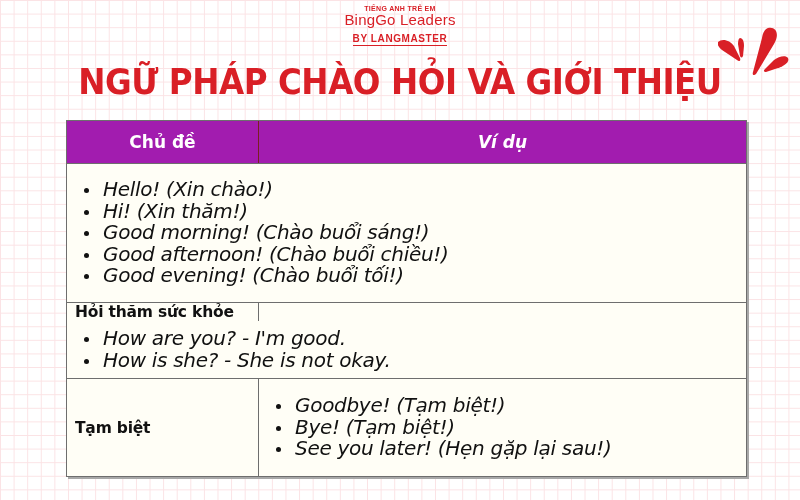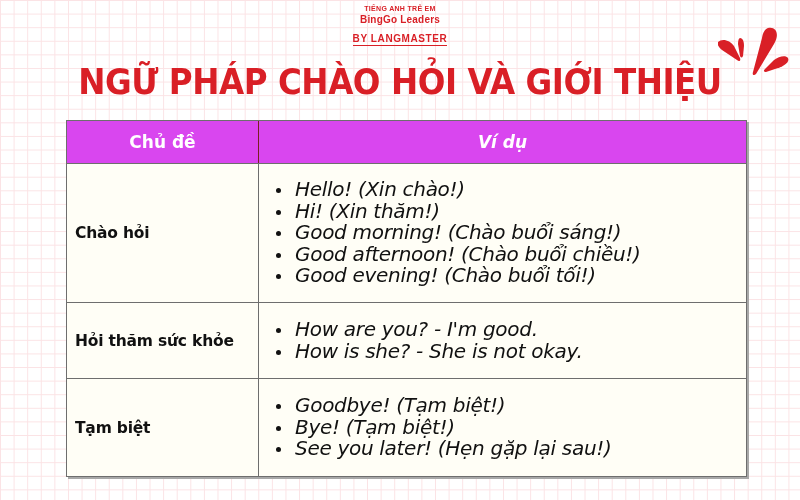--- a/index.html
+++ b/index.html
@@ -11,21 +11,21 @@
         linear-gradient(to right, #fbe3e5 1px, transparent 1px),
         linear-gradient(to bottom, #fbe3e5 1px, transparent 1px);
       background-size: 13.6px 13.6px;
       font-family: "DejaVu Sans", sans-serif;
     }
     .logo {
       position: absolute; left: 340px; top: 4px; width: 120px;
       text-align: center; color: #d91f26;
     }
     .logo .l1 { font-family: "Liberation Sans", sans-serif; font-weight: 700; font-size: 7px; letter-spacing: 0.3px; line-height: 9px; }
-    .logo .l2 { font-family: "Liberation Sans", sans-serif; font-weight: 700; font-size: 10px; line-height: 14px; letter-spacing: 0.2px; }
+    .logo .l2 { font-family: "Liberation Sans", sans-serif; font-weight: 400; font-size: 15px; line-height: 14px; letter-spacing: 0.2px; }
     .logo .l3 {
       font-family: "Liberation Sans", sans-serif; font-weight: 700; font-size: 10px; letter-spacing: 0.6px;
       line-height: 9px; margin: 6px auto 0; display: inline-block;
       border-bottom: 1.5px solid #d91f26; padding-bottom: 2px;
     }
     .splash { position: absolute; left: 718px; top: 26px; width: 72px; height: 52px; }
     .title {
       position: absolute; left: 0; top: 58px; width: 800px; text-align: center;
       color: #d91f26; font-family: "DejaVu Sans", sans-serif; font-weight: 700;
       font-size: 35px; letter-spacing: -0.5px; line-height: 48px;
@@ -34,28 +34,28 @@
     .table {
       position: absolute; left: 66px; top: 120px; width: 681px; height: 357px;
       border: 1px solid #6e6e6e;
       box-shadow: 2px 2px 0 #a8a8a8;
       background: #fffef6;
     }
     .row { display: flex; border-bottom: 1px solid #6e6e6e; }
     .row:last-child { border-bottom: none; }
     .cell-a { width: 192px; border-right: 1px solid #6e6e6e; display: flex; align-items: center; }
     .cell-b { flex: 1; display: flex; align-items: center; font-style: italic; }
-    .head { background: #d946ef; height: 43px; }
+    .head { background: #a21caf; height: 43px; }
     .head .cell-a, .head .cell-b {
       color: #ffffff; font-weight: 700; font-size: 17px; justify-content: center;
       font-family: "DejaVu Sans", sans-serif;
     }
     .head .cell-a { border-right-color: #7a1f1f; }
     .r1 { height: 139px; }
-    .r2 { height: 76px; }
+    .r2 { height: 76px; flex-direction: column; }
     .r3 { height: 97px; }
     .topic {
       padding-left: 8px; font-weight: 700; font-size: 15.5px; color: #111;
       font-family: "DejaVu Sans", sans-serif; letter-spacing: -0.2px;
     }
     ul { list-style: none; padding-left: 14px; }
     li {
       position: relative; padding-left: 22px; font-size: 20px; line-height: 21.5px;
       color: #111; font-family: "DejaVu Sans", sans-serif; letter-spacing: -0.3px;
     }
@@ -82,23 +82,20 @@
 
 <h1 class="title">NGỮ PHÁP CHÀO HỎI VÀ GIỚI THIỆU</h1>
 
 <div class="table">
   <div class="row head">
     <div class="cell-a">Chủ đề</div>
     <div class="cell-b">Ví dụ</div>
   </div>
 
   <div class="row r1">
-    <div class="cell-a">
-      <span class="topic">Chào hỏi</span>
-    </div>
     <div class="cell-b">
       <ul>
         <li>Hello! (Xin chào!)</li>
         <li>Hi! (Xin thăm!)</li>
         <li>Good morning! (Chào buổi sáng!)</li>
         <li>Good afternoon! (Chào buổi chiều!)</li>
         <li>Good evening! (Chào buổi tối!)</li>
       </ul>
     </div>
   </div>

